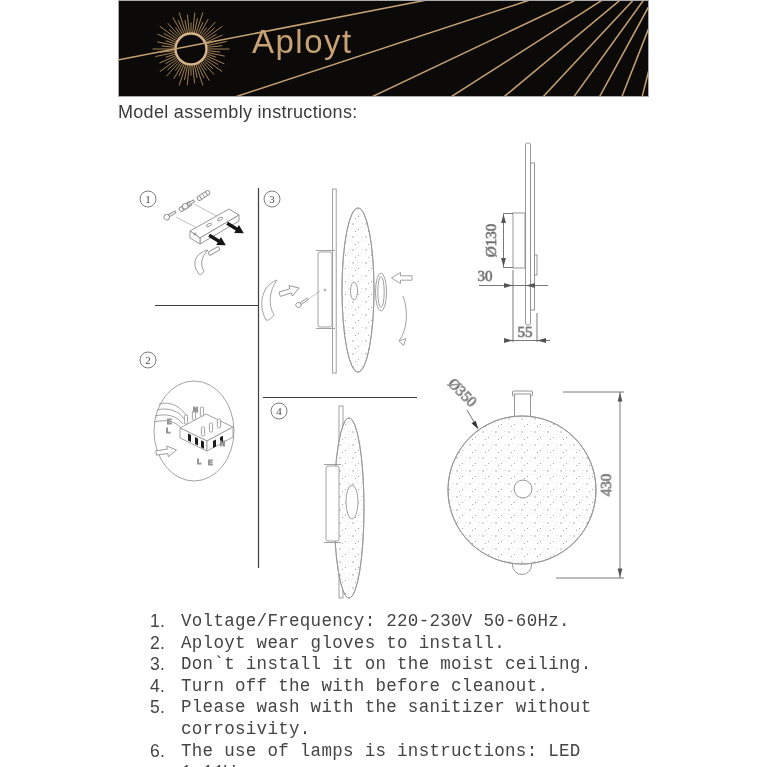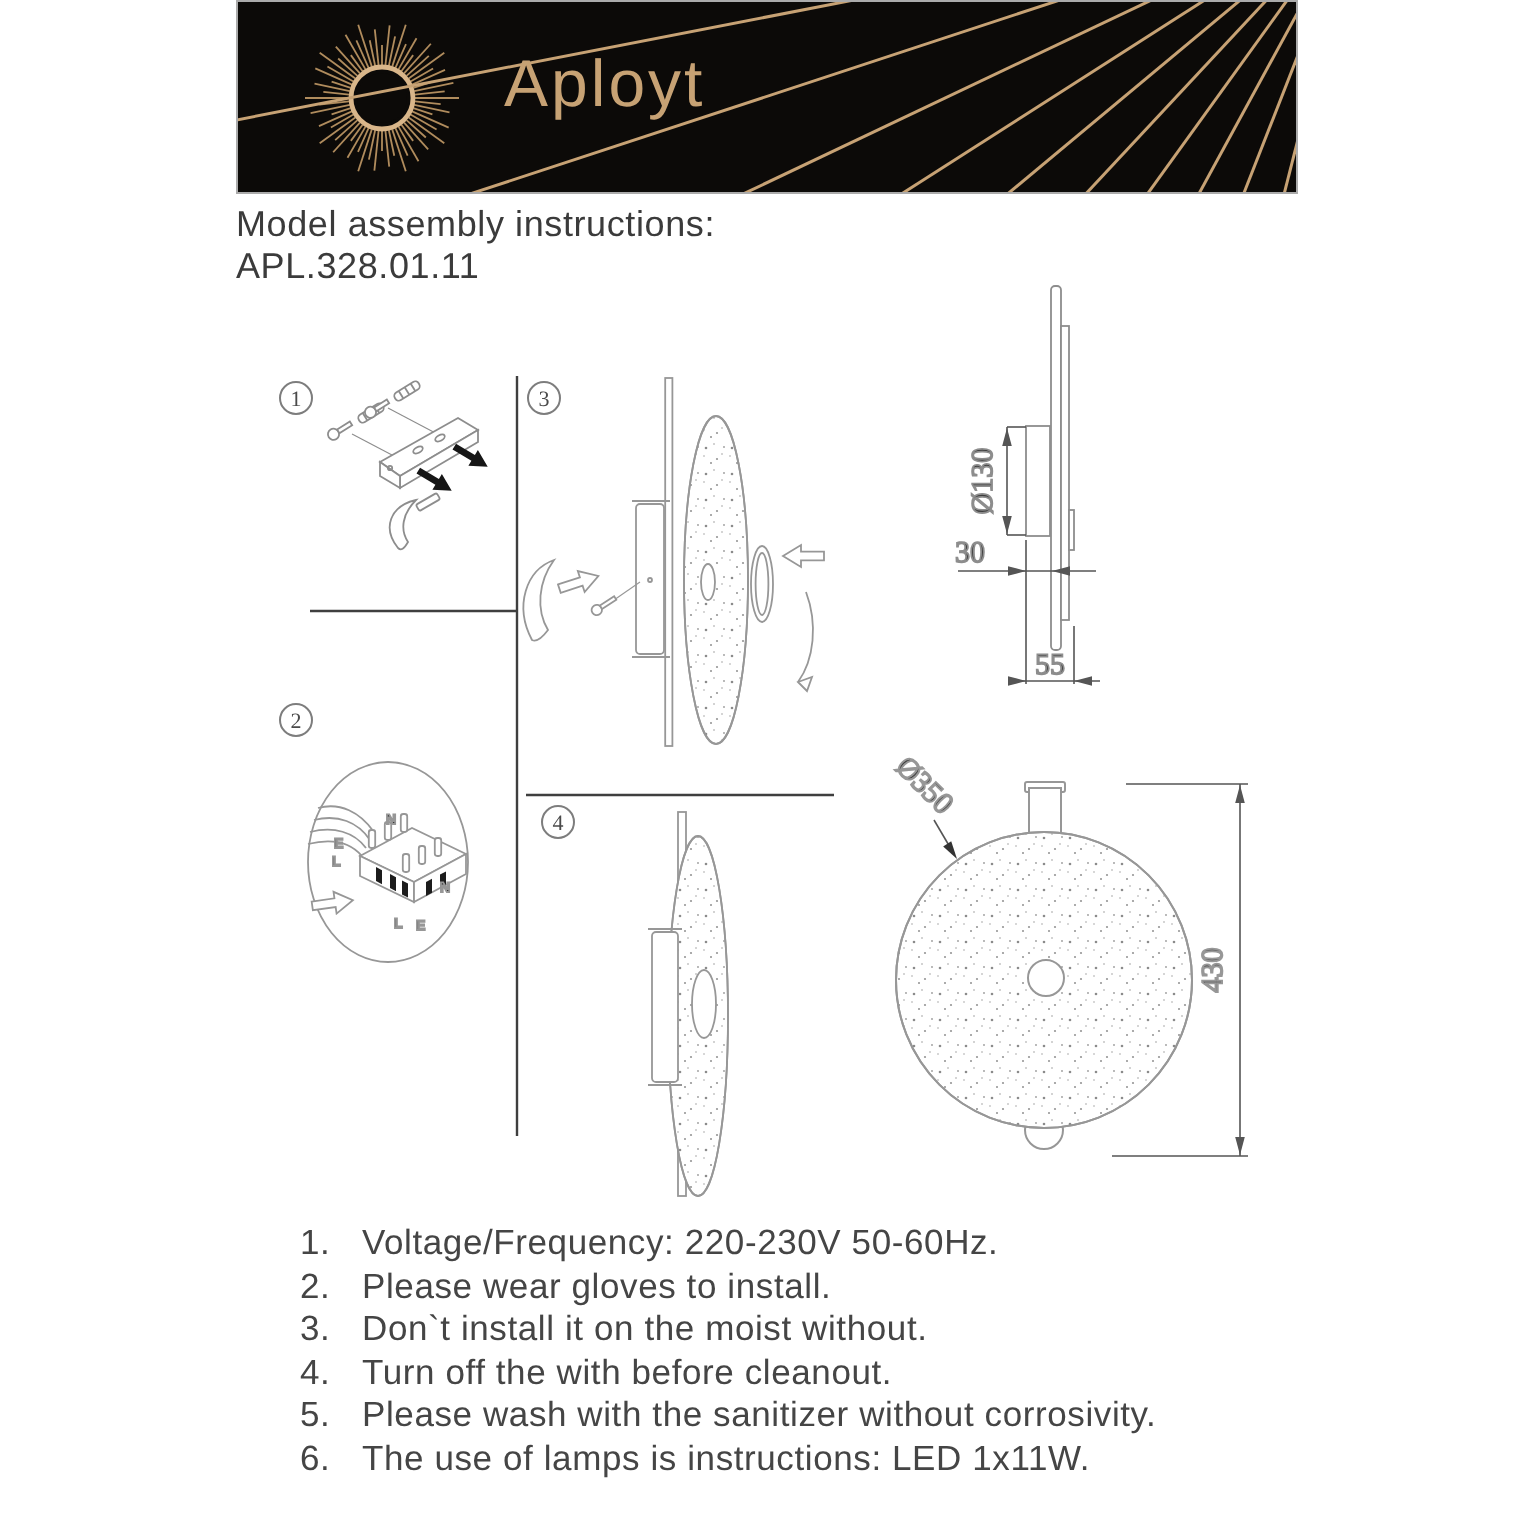--- a/index.html
+++ b/index.html
@@ -23,21 +23,21 @@
   
   #drawings{position:absolute;left:130px;top:140px;}
   .dimtxt{font-family:"Liberation Serif",serif;font-size:15px;fill:#3c3c3c;}
   .stepnum{font-family:"Liberation Serif",serif;font-size:11px;fill:#4a4a4a;}
   .wirelbl{font-family:"Liberation Sans",sans-serif;font-size:7px;font-weight:bold;fill:#2e2e2e;}
 
   
   .instructions{position:absolute;left:150px;top:611px;width:505px;color:#454545;}
   .inst-row{display:flex;font-size:17.5px;line-height:21.6px;letter-spacing:.3px;}
   .inst-row .n{width:31px;flex:none;}
-  .inst-row .t{flex:1;}
+  .inst-row .t{flex:1;font-family:Liberation Mono, monospace;}
 </style>
 </head>
 <body>
 
 <div class="page">
 
   <div class="banner">
     <svg width="531" height="97" viewBox="0 0 531 97">
       <g id="star-rays" stroke="#b08c5d" stroke-width="0.9">
           <line x1="88.5" y1="48" x2="110.5" y2="48"></line>
@@ -116,21 +116,20 @@
           <line x1="531.5008384542605" y1="-40.62995244463303" x2="-294.97484637218736" y2="231.1014266610092"></line>
           <line x1="530.55118449657" y1="-44.27573013870365" x2="-323.46446510289763" y2="121.72809583889048"></line>
           <line x1="530.0659559512385" y1="-48.011782987999986" x2="-338.021321462845" y2="9.646510360000512"></line>
         </g>
     </svg>
     <span class="brand">Aployt</span>
   </div>
 
   <div class="titleblock">
     <div class="t1">Model assembly instructions:</div>
-    <div class="t2">APL.328.01.11</div>
   </div>
 
   <svg id="drawings" width="510" height="465" viewBox="130 140 510 465">
     <defs>
       <pattern id="speck" width="13" height="13" patternUnits="userSpaceOnUse">
         <circle cx="2" cy="3" r="0.65" fill="#8b8b8b"></circle>
         <circle cx="7.5" cy="8.5" r="0.55" fill="#969696"></circle>
         <circle cx="11" cy="2.5" r="0.45" fill="#9a9a9a"></circle>
         <circle cx="4.5" cy="10.5" r="0.5" fill="#909090"></circle>
         <circle cx="10" cy="6" r="0.4" fill="#a0a0a0"></circle>
@@ -308,25 +307,25 @@
     </g>
   </svg>
 
   <div class="instructions">
     <div class="inst-row">
       <span class="n">1.</span>
       <span class="t">Voltage/Frequency: 220-230V 50-60Hz.</span>
     </div>
     <div class="inst-row">
       <span class="n">2.</span>
-      <span class="t">Please wear gloves to install.</span>
+      <span class="t">Aployt wear gloves to install.</span>
     </div>
     <div class="inst-row">
       <span class="n">3.</span>
-      <span class="t">Don`t install it on the moist without.</span>
+      <span class="t">Don`t install it on the moist ceiling.</span>
     </div>
     <div class="inst-row">
       <span class="n">4.</span>
       <span class="t">Turn off the with before cleanout.</span>
     </div>
     <div class="inst-row">
       <span class="n">5.</span>
       <span class="t">Please wash with the sanitizer without corrosivity.</span>
     </div>
     <div class="inst-row">

